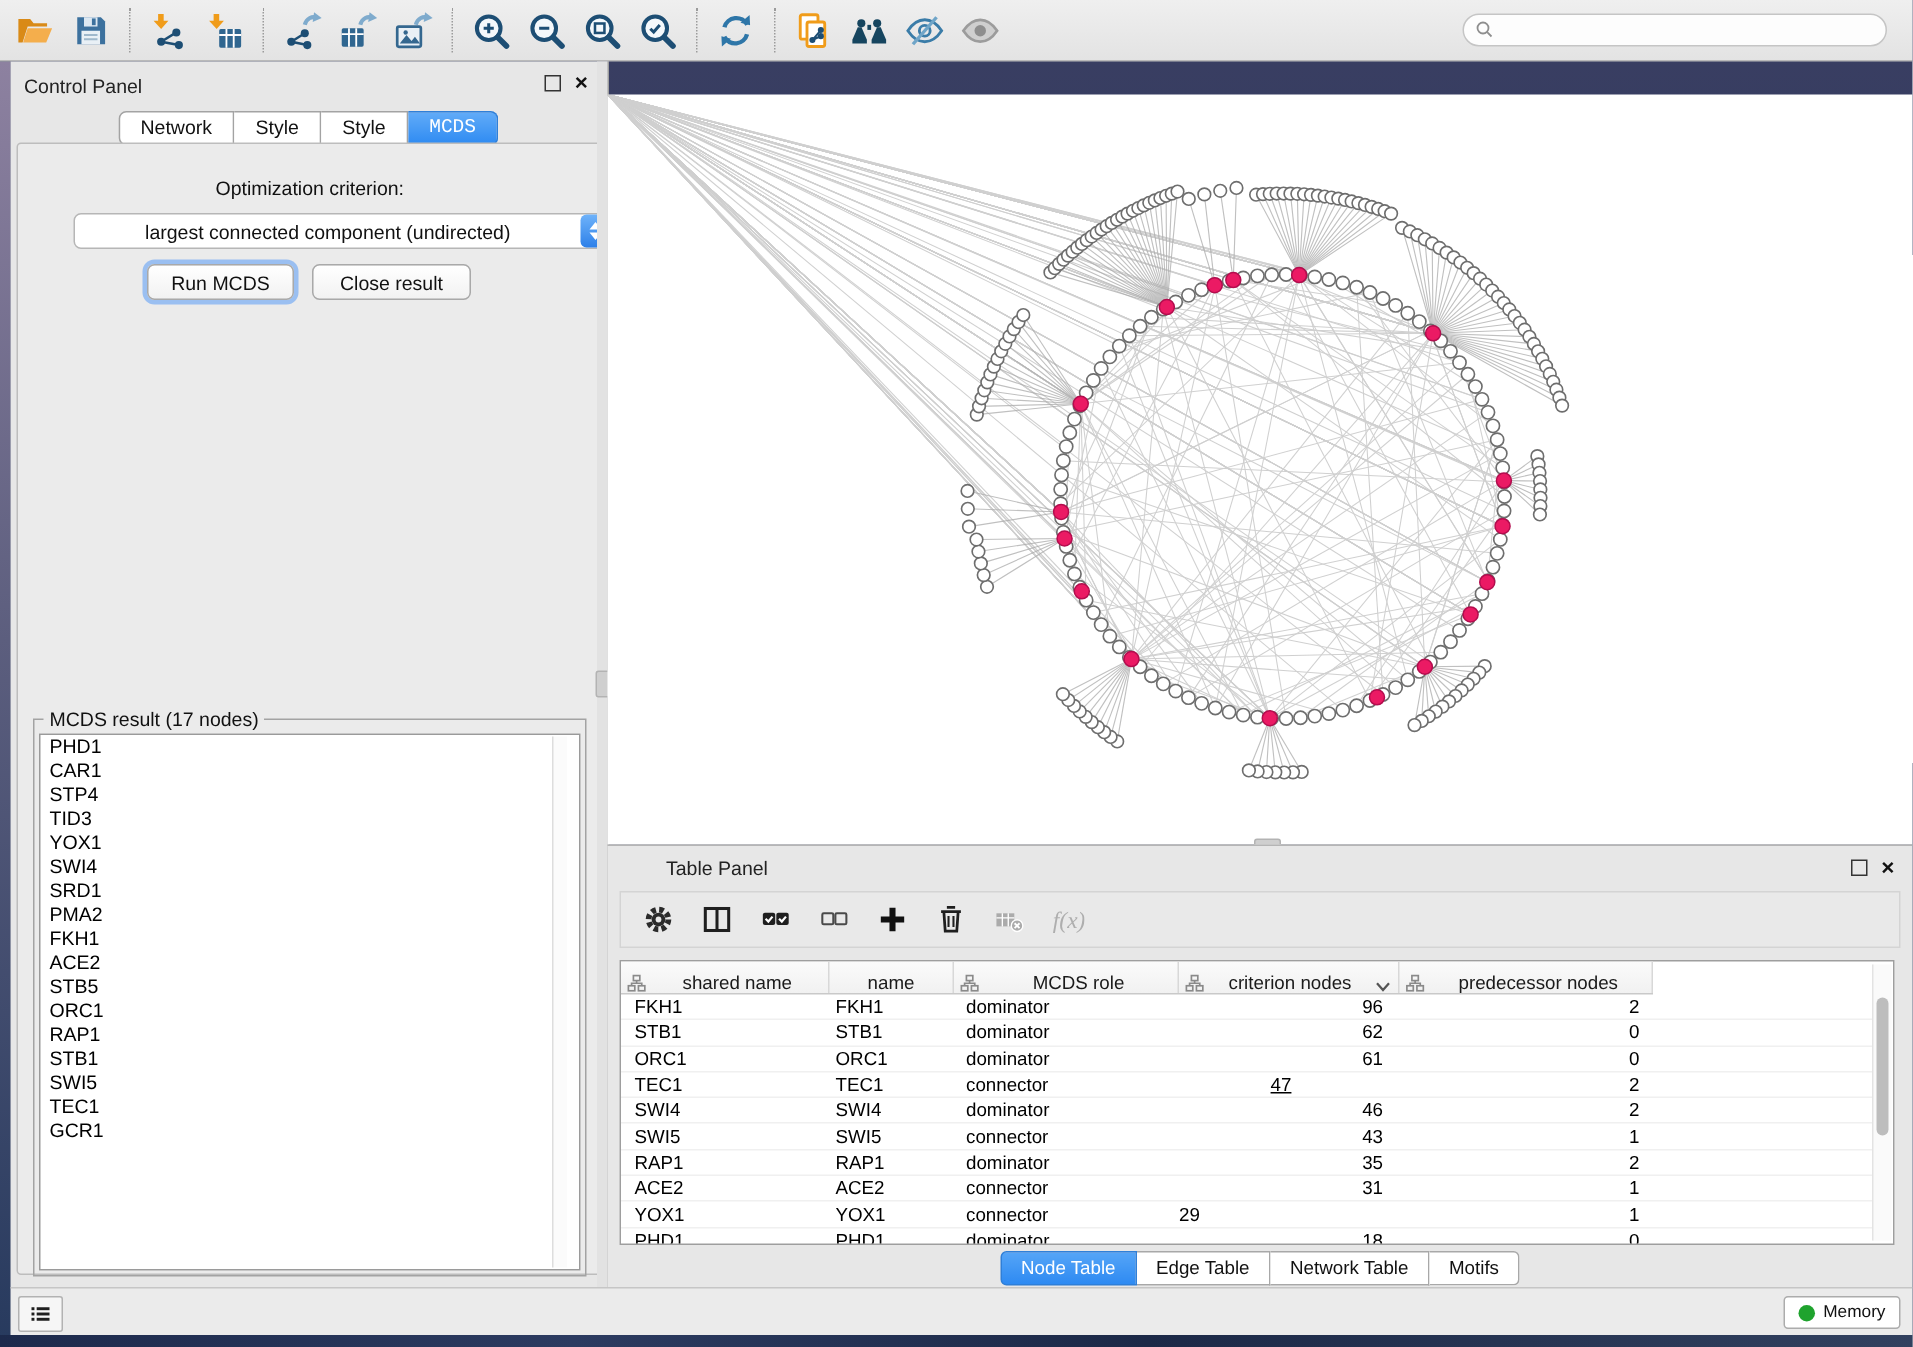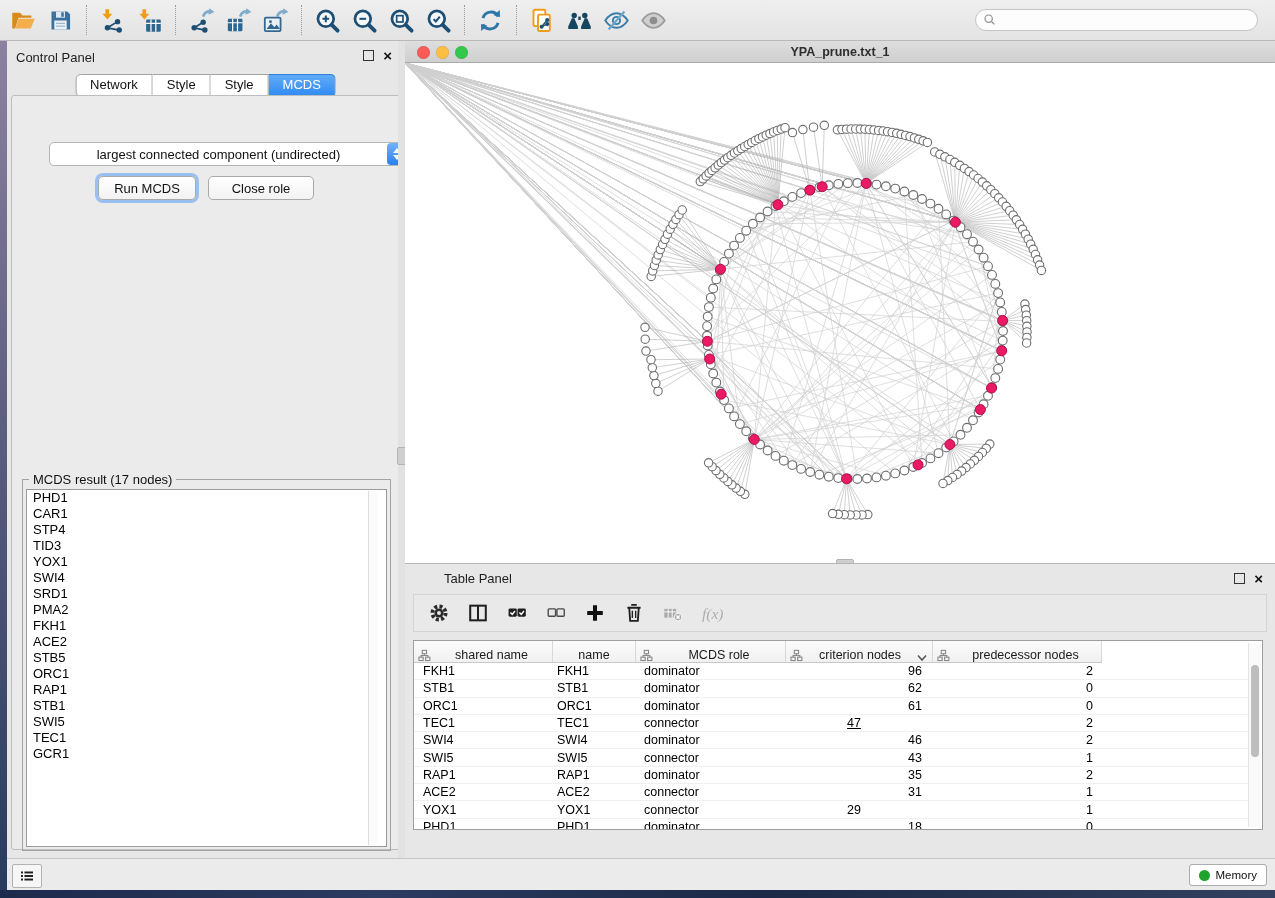--- a/index.html
+++ b/index.html
@@ -31,21 +31,21 @@
   .panel-title{font-size:13px;color:#222;}
   .panel-controls{position:absolute;top:9px;display:flex;align-items:center;gap:9px;}
   .float-sq{width:9px;height:9px;border:1.4px solid #333;display:inline-block;}
   .close-x{font-size:15px;font-weight:bold;color:#111;line-height:9px;}
   #ctrl-title{left:9px;top:9px;}
   #ctrl-controls{right:12px;}
   #ctrl-tabs{left:50%;transform:translateX(-50%);top:33px;display:flex;}
   .seg-tab{font-size:13px;color:#111;background:#fff;border:1px solid #a3a3a3;border-left-width:0;
     padding:3px 14px 4px;line-height:14px;}
   .seg-tab:first-child{border-left-width:1px;border-radius:5px 0 0 5px;}
-  .seg-tab:last-child{border-radius:0 5px 5px 0;}
+  .seg-tab:last-child{border-radius:0 5px 5px 0;font-family:Liberation Mono, monospace;}
   .seg-tab.sel{background:linear-gradient(180deg,#61abf8,#2f8bf2);color:#fff;border-color:#2f7fd8;}
   #ctrl-box{left:4px;top:54px;width:389px;height:753px;background:#ebebeb;border:1px solid #bdbdbd;border-radius:3px;}
   #opt-label{width:100%;text-align:center;top:22px;font-size:13px;color:#111;}
   #criterion-select{left:37px;top:46px;width:360px;height:24px;background:#fff;border:1px solid #b6b6b6;border-radius:5px;
     display:flex;align-items:center;box-sizing:border-box;}
   #criterion-select .val{flex:1;text-align:center;font-size:13px;color:#111;}
   #criterion-select .stepper{width:20px;height:22px;margin-right:1px;border-radius:4px;
     background:linear-gradient(180deg,#6fb3fa,#2d80e9);display:flex;flex-direction:column;align-items:center;justify-content:center;gap:2px;}
   .tri-up{width:0;height:0;border-left:4px solid transparent;border-right:4px solid transparent;border-bottom:5px solid #fff;}
   .tri-dn{width:0;height:0;border-left:4px solid transparent;border-right:4px solid transparent;border-top:5px solid #fff;}
@@ -263,29 +263,30 @@
     <span class="float-sq"></span>
     <span class="close-x">×</span>
   </div>
   <div class="abs" id="ctrl-tabs">
       <div class="seg-tab">Network</div>
       <div class="seg-tab">Style</div>
       <div class="seg-tab">Style</div>
       <div class="seg-tab sel">MCDS</div>
     </div>
   <div class="abs" id="ctrl-box">
+    <div class="abs" id="opt-label">Optimization criterion:</div>
     <div class="abs" id="criterion-select">
       <span class="val">largest connected component (undirected)</span>
       <span class="stepper">
           <span class="tri-up"></span>
           <span class="tri-dn"></span>
         </span>
     </div>
     <div class="abs btn" id="run-btn">Run MCDS</div>
-    <div class="abs btn" id="close-panel-btn">Close role</div>
+    <div class="abs btn" id="close-panel-btn">Close result</div>
     <div class="abs" id="mcds-fieldset">
       <span id="mcds-legend">MCDS result (17 nodes)</span>
       <div id="mcds-list">
         <div class="itm">PHD1</div>
           <div class="itm">CAR1</div>
           <div class="itm">STP4</div>
           <div class="itm">TID3</div>
           <div class="itm">YOX1</div>
           <div class="itm">SWI4</div>
           <div class="itm">SRD1</div>
@@ -302,26 +303,20 @@
           <div id="mcds-scroll"></div>
       </div>
     </div>
   </div>
 </div>
 
 <div class="abs" id="v-splitter"></div>
 <div class="abs" id="v-grip"></div>
 
 <div class="abs" id="network-panel">
-  <div class="abs" id="net-titlebar">
-    <span class="traffic" id="tl-red"></span>
-    <span class="traffic" id="tl-yellow"></span>
-    <span class="traffic" id="tl-green"></span>
-    <div class="abs" id="net-title">YPA_prune.txt_1</div>
-  </div>
   <div class="abs" id="net-canvas"><svg width="870" height="500" viewBox="0 0 870 500">
       <g stroke="#8f8f8f" stroke-width="0.7" opacity="0.42">
           <line x1="372.9" y1="141.7" x2="595.2" y2="239.4"></line>
           <line x1="372.9" y1="141.7" x2="595.2" y2="296.6"></line>
           <line x1="372.9" y1="141.7" x2="NaN" y2="NaN"></line>
           <line x1="372.9" y1="141.7" x2="NaN" y2="NaN"></line>
           <line x1="372.9" y1="141.7" x2="NaN" y2="NaN"></line>
           <line x1="372.9" y1="141.7" x2="NaN" y2="NaN"></line>
           <line x1="372.9" y1="141.7" x2="508.3" y2="404.0"></line>
           <line x1="372.9" y1="141.7" x2="NaN" y2="NaN"></line>
@@ -1168,35 +1163,41 @@
           <div class="td" style="width: 139px; text-align: left; padding: 0px 0px 0px 9px;">ACE2</div>
           <div class="td" style="width: 83px; text-align: left; padding: 0px 0px 0px 4px;">ACE2</div>
           <div class="td" style="width: 150px; text-align: left; padding: 0px 0px 0px 8px;">connector</div>
           <div class="td" style="width: 147px; text-align: right; padding: 0px 11px 0px 0px;">31</div>
           <div class="td" style="width: 169px; text-align: right; padding: 0px 9px 0px 0px;">1</div>
         </div>
         <div class="tr">
           <div class="td" style="width: 139px; text-align: left; padding: 0px 0px 0px 9px;">YOX1</div>
           <div class="td" style="width: 83px; text-align: left; padding: 0px 0px 0px 4px;">YOX1</div>
           <div class="td" style="width: 150px; text-align: left; padding: 0px 0px 0px 8px;">connector</div>
-          <div class="td" style="width: 147px; text-align: center; padding: 0px 11px 0px 0px;">29</div>
+          <div class="td" style="width: 147px; text-align: left; padding: 0px 11px 0px 0px;">29</div>
           <div class="td" style="width: 169px; text-align: right; padding: 0px 9px 0px 0px;">1</div>
         </div>
         <div class="tr">
           <div class="td" style="width: 139px; text-align: left; padding: 0px 0px 0px 9px;">PHD1</div>
           <div class="td" style="width: 83px; text-align: left; padding: 0px 0px 0px 4px;">PHD1</div>
           <div class="td" style="width: 150px; text-align: left; padding: 0px 0px 0px 8px;">dominator</div>
           <div class="td" style="width: 147px; text-align: right; padding: 0px 11px 0px 0px;">18</div>
           <div class="td" style="width: 169px; text-align: right; padding: 0px 9px 0px 0px;">0</div>
         </div>
       </div>
     <div id="tbl-scroll">
         <div id="tbl-thumb"></div>
       </div>
   </div>
+  <div class="abs" id="table-tabs">
+      <div class="tbl-tab sel">Node Table</div>
+      <div class="tbl-tab">Edge Table</div>
+      <div class="tbl-tab">Network Table</div>
+      <div class="tbl-tab">Motifs</div>
+    </div>
 </div>
 
 <div class="abs" id="status-bar">
   <div class="abs" id="status-list-btn">
     <svg viewBox="0 0 24 24">
       <g fill="#1f1f1f">
         <rect x="4" y="6" width="2.6" height="2.6"></rect>
           <rect x="8.6" y="6" width="11.4" height="2.6"></rect>
         <rect x="4" y="10.7" width="2.6" height="2.6"></rect>
           <rect x="8.6" y="10.7" width="11.4" height="2.6"></rect>

